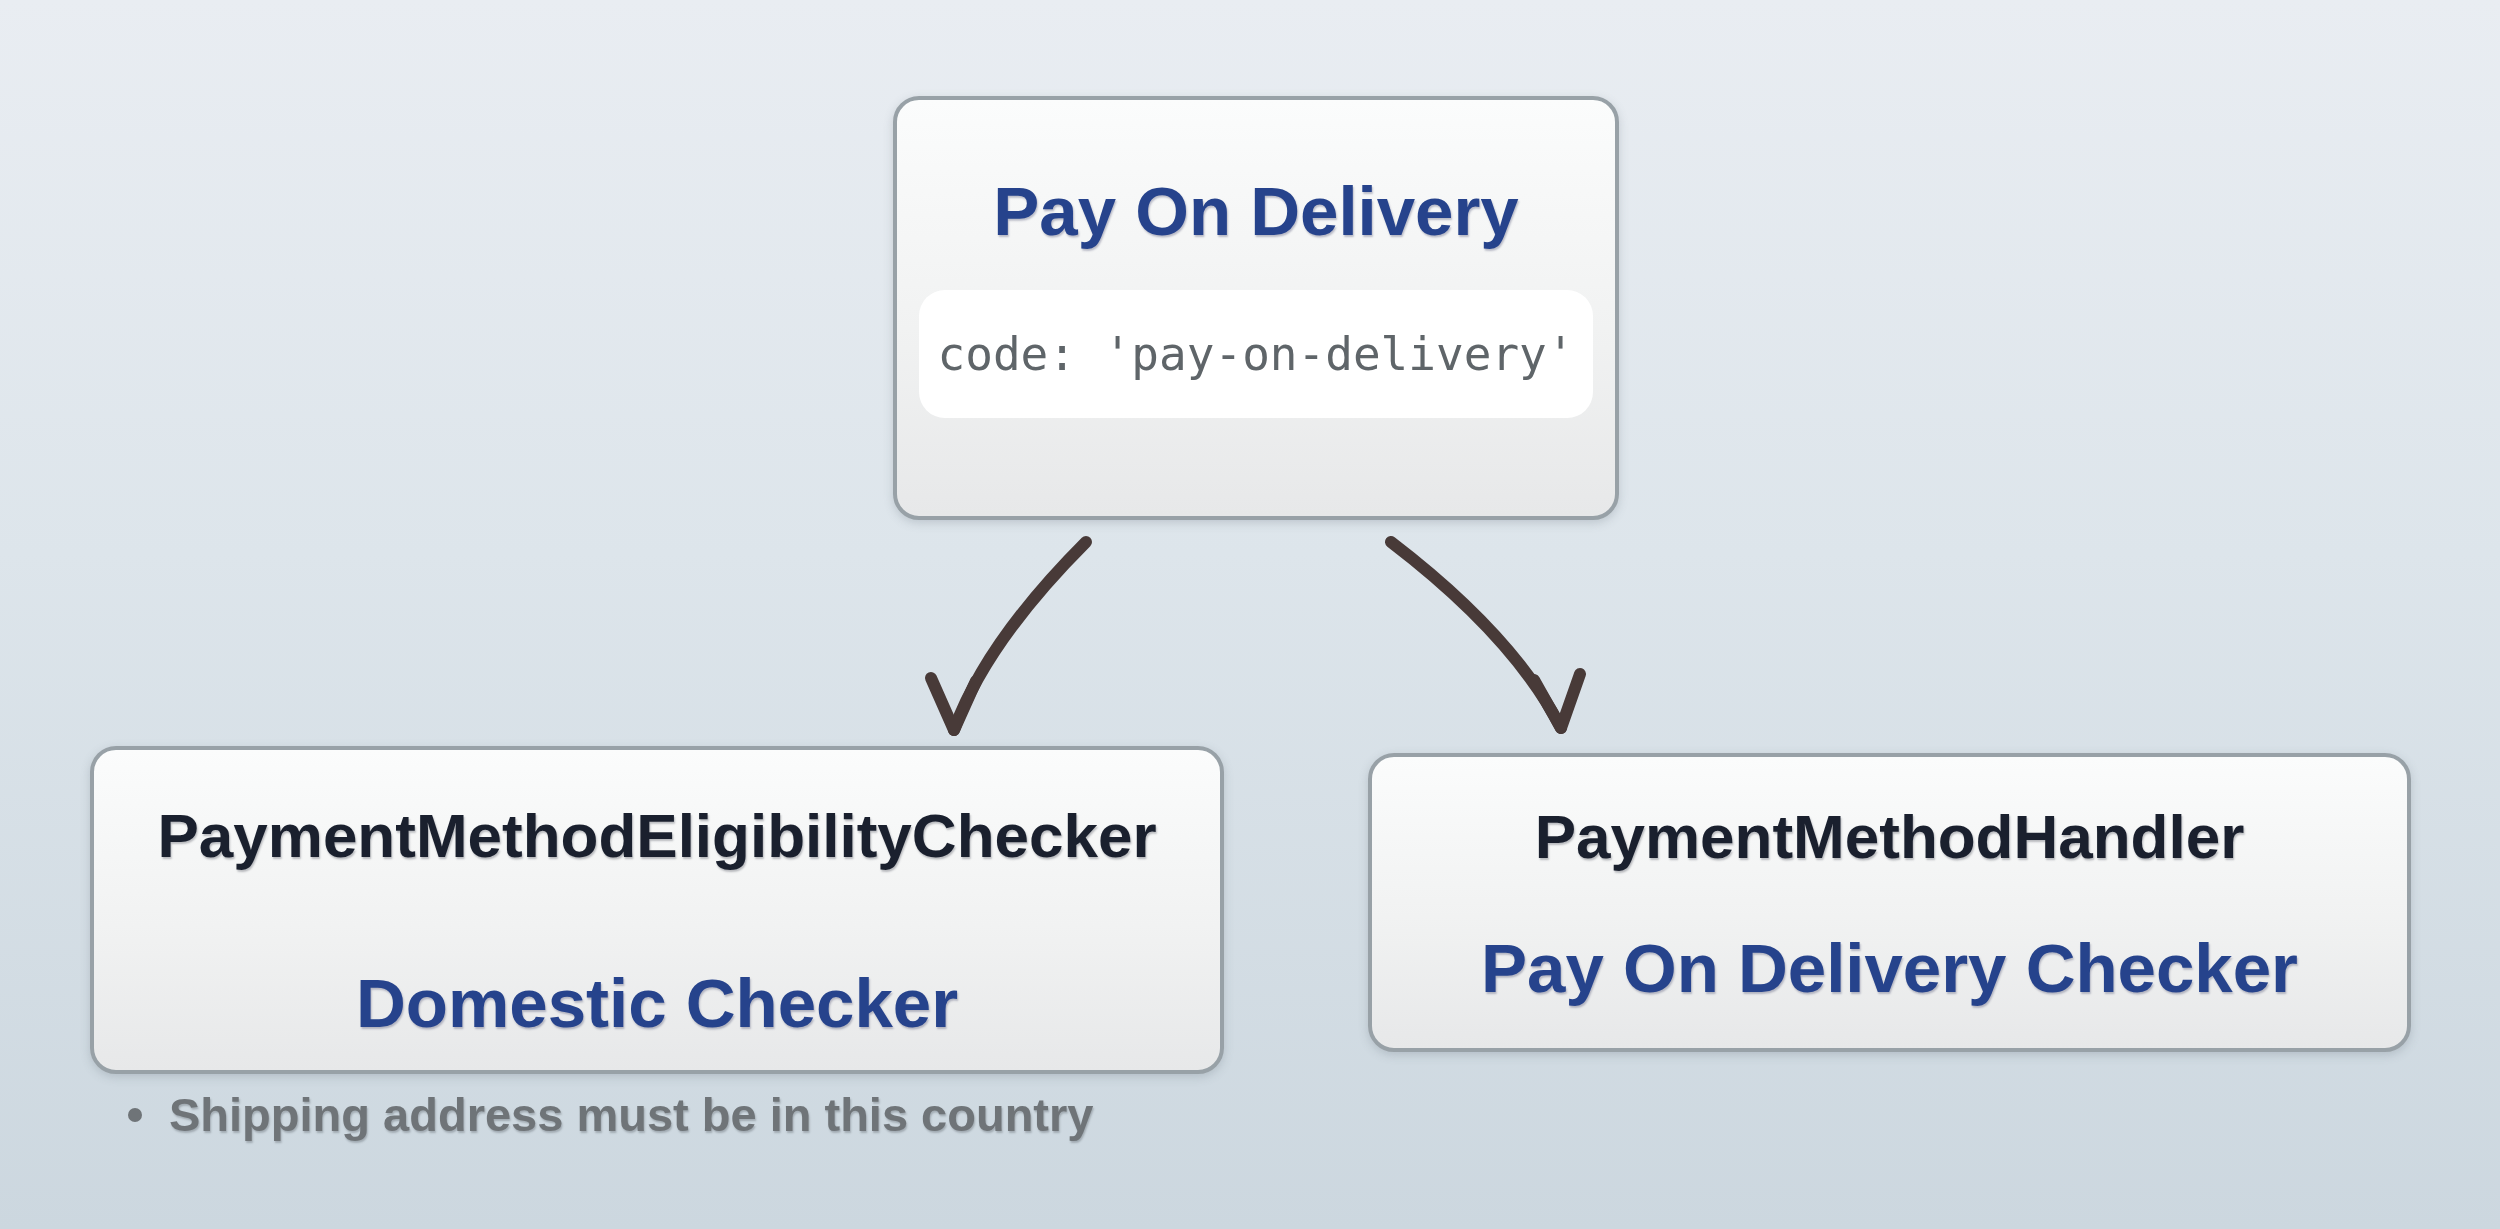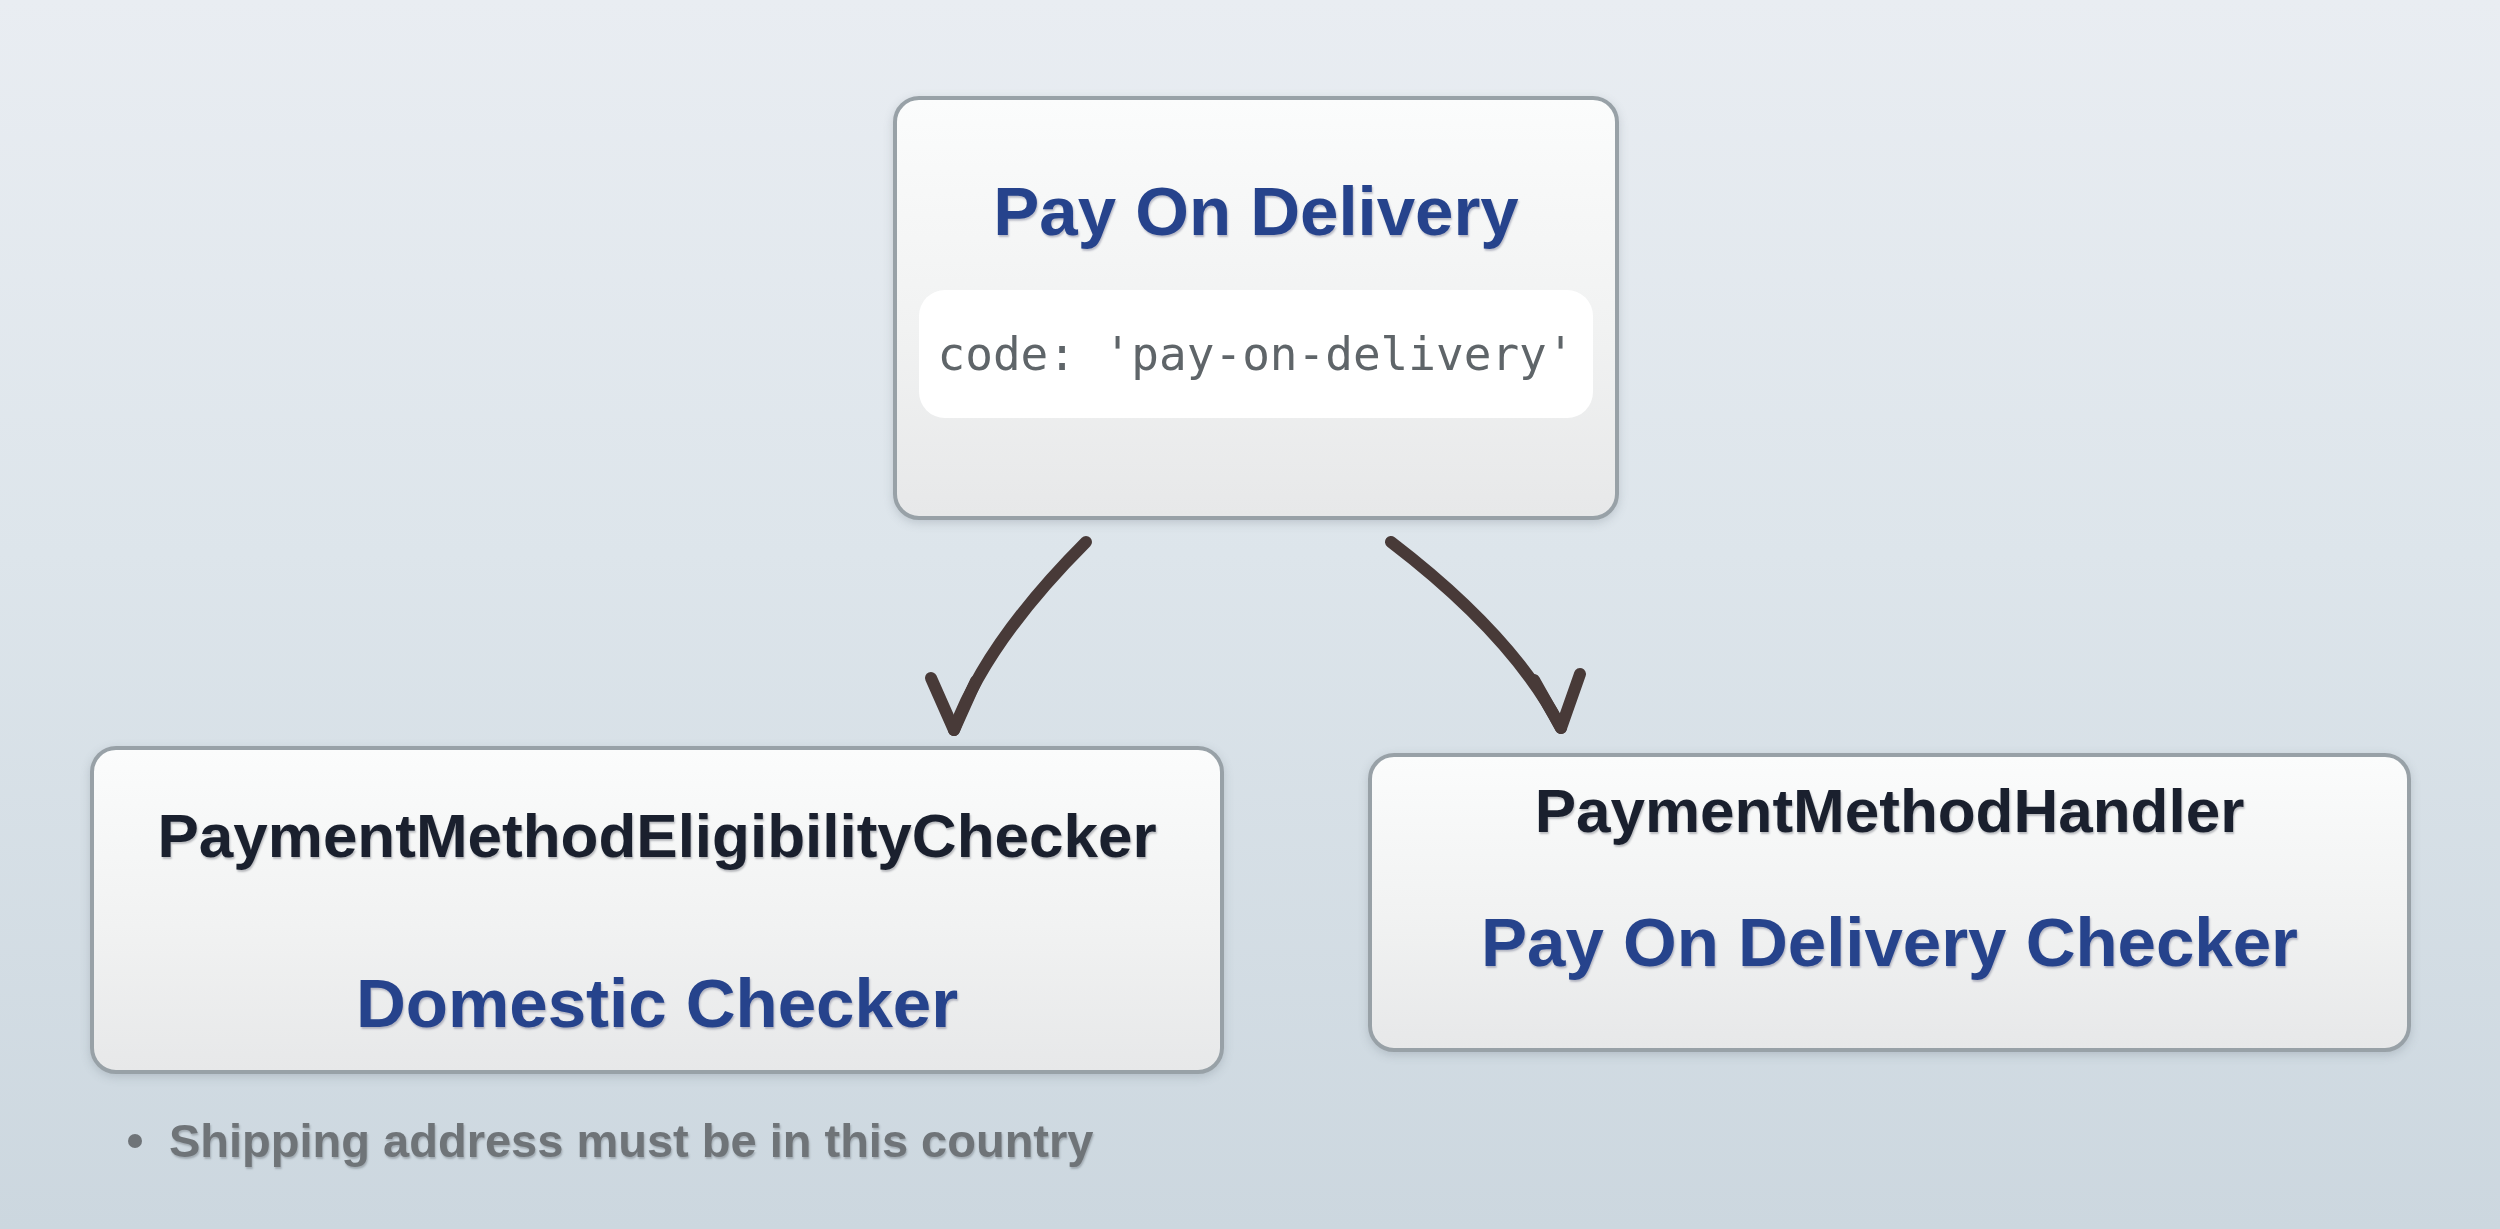--- a/index.html
+++ b/index.html
@@ -80,21 +80,21 @@
     font-family: "DejaVu Sans Mono", "Liberation Mono", monospace;
     font-size: 46px;
     color: var(--code-text, #5f6569);
   }
 
   
   .node-checker { left: 90px; top: 746px; width: 1134px; height: 328px; padding-top: 52px; }
   .node-checker .node-label { margin-top: 100px; }
   .rules {
     list-style: none;
-    margin: 76px 0 0 0;
+    margin: 50px 0 0 0;
     padding: 0 30px 0 75px;
     align-self: stretch;
     text-align: left;
   }
   .rule {
     position: relative;
     font-size: 47px;
     line-height: 54px;
     font-weight: bold;
     color: var(--rule-text, #6f7478);
@@ -105,21 +105,21 @@
     position: absolute;
     left: -41px;
     top: 20px;
     width: 14px;
     height: 14px;
     border-radius: 50%;
     background: var(--rule-text, #6f7478);
   }
 
   
-  .node-handler { left: 1368px; top: 753px; width: 1043px; height: 299px; padding-top: 20px; }
+  .node-handler { left: 1368px; top: 753px; width: 1043px; height: 299px; padding-top: 46px; }
   .node-handler .node-label { margin-top: 64px; }
 </style>
 </head>
 <body>
 
 <div class="canvas">
 
   <svg class="edges" viewBox="0 0 2500 1229" aria-hidden="true">
     <g>
       <path class="edge" d="M1086,542 Q986,642 954,730"></path>

